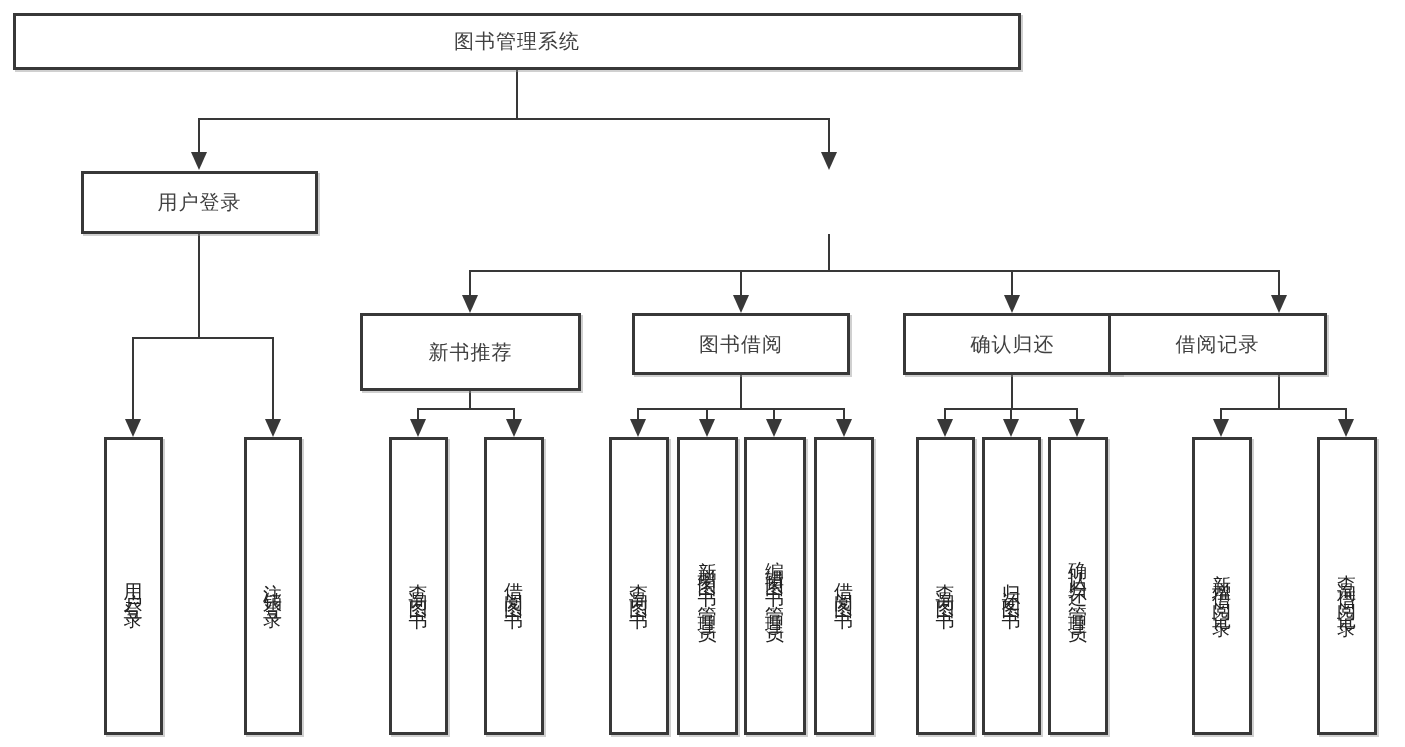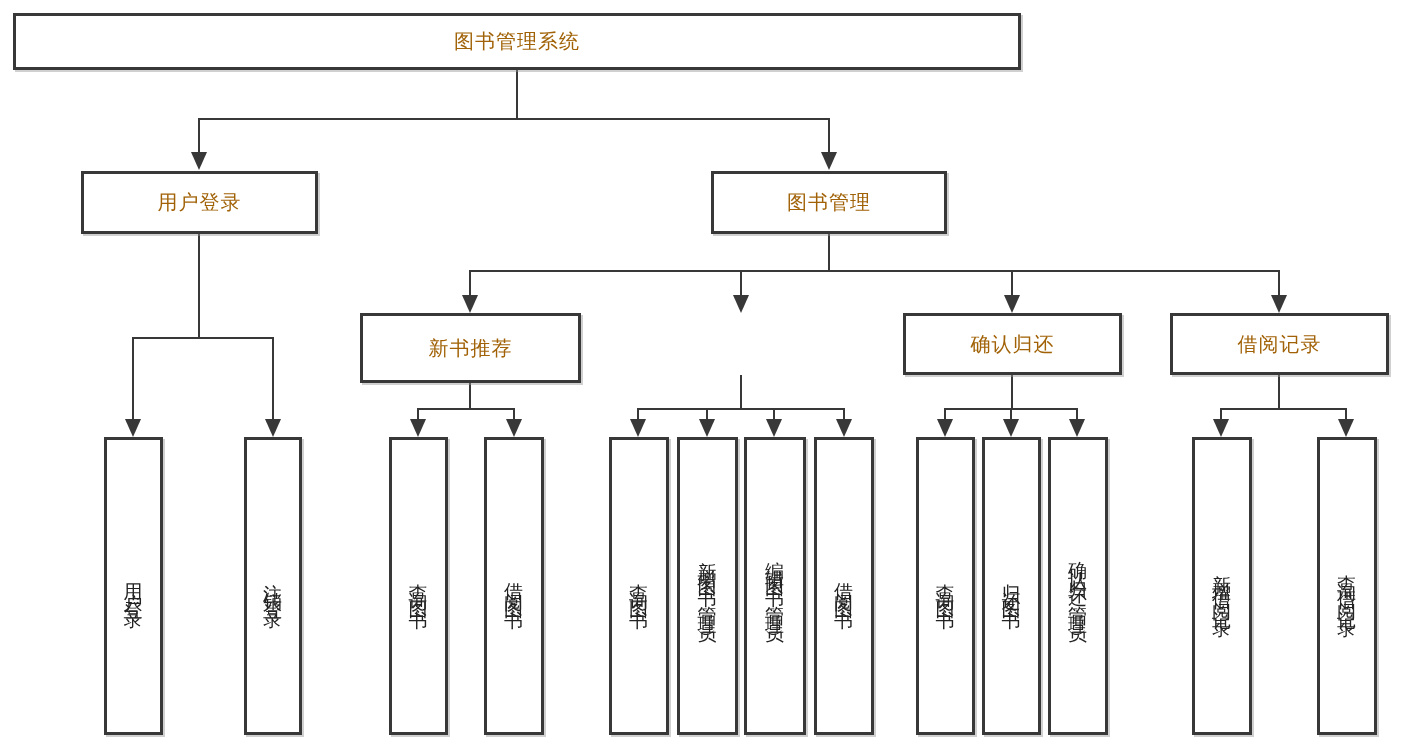--- a/index.html
+++ b/index.html
@@ -1,21 +1,21 @@
 <!DOCTYPE html>
 <html><head>
 <meta charset="utf-8">
 <style>
   html,body{margin:0;padding:0;background:#ffffff;}
   body{font-family:"Liberation Sans","DejaVu Sans",sans-serif;}
   .canvas{position:relative;width:1405px;height:747px;background:#ffffff;overflow:hidden;}
   .box{position:absolute;background:#ffffff;border:3px solid #383838;box-sizing:border-box;
        display:flex;align-items:center;justify-content:center;
        box-shadow:2px 2px 0 rgba(150,150,150,.45);}
-  .hlabel{font-size:20px;color:#a16207;letter-spacing:1px;white-space:nowrap;}
+  .hlabel{font-size:20px;color:#404040;letter-spacing:1px;white-space:nowrap;}
   .vlabel{writing-mode:vertical-rl;text-orientation:mixed;font-size:19px;
           letter-spacing:9px;color:#222222;line-height:1;}
   .line{position:absolute;background:#383838;}
   .arrow{position:absolute;width:0;height:0;
          border-left:8px solid transparent;border-right:8px solid transparent;
          border-top:18px solid #383838;}
   .watermark{position:absolute;left:1186px;top:713px;font-size:19px;color:#b5abab;
              letter-spacing:1px;white-space:nowrap;}
 </style>
 </head>
@@ -82,31 +82,31 @@
   <div class="line" style="left:1345px;top:408px;width:2px;height:13px;"></div>
   <div class="arrow" style="left:1338px;top:419px;"></div>
 
   <div class="box" style="left:13px;top:13px;width:1008px;height:57px;">
     <span class="hlabel">图书管理系统</span>
   </div>
 
   <div class="box" style="left:81px;top:171px;width:237px;height:63px;">
     <span class="hlabel">用户登录</span>
   </div>
-  <div class="box" style="left:711px;top:171px;width:236px;height:63px;">
-    <span class="hlabel">图书管理</span>
+
+  <div class="box" style="left:360px;top:313px;width:221px;height:78px;">
+    <span class="hlabel">新书推荐</span>
   </div>
-
-  <div class="box" style="left:360px;top:313px;width:221px;height:70px;">
-    <span class="hlabel">新书推荐</span>
+  <div class="box" style="left:632px;top:313px;width:218px;height:62px;">
+    <span class="hlabel">图书借阅</span>
   </div>
   <div class="box" style="left:903px;top:313px;width:219px;height:62px;">
     <span class="hlabel">确认归还</span>
   </div>
-  <div class="box" style="left:1170px;top:313px;width:219px;height:62px;">
+  <div class="box" style="left:1108px;top:313px;width:219px;height:62px;">
     <span class="hlabel">借阅记录</span>
   </div>
 
   <div class="box" style="left:104px;top:437px;width:59px;height:298px;">
     <span class="vlabel">用户登录</span>
   </div>
   <div class="box" style="left:244px;top:437px;width:58px;height:298px;">
     <span class="vlabel">注销登录</span>
   </div>
 

